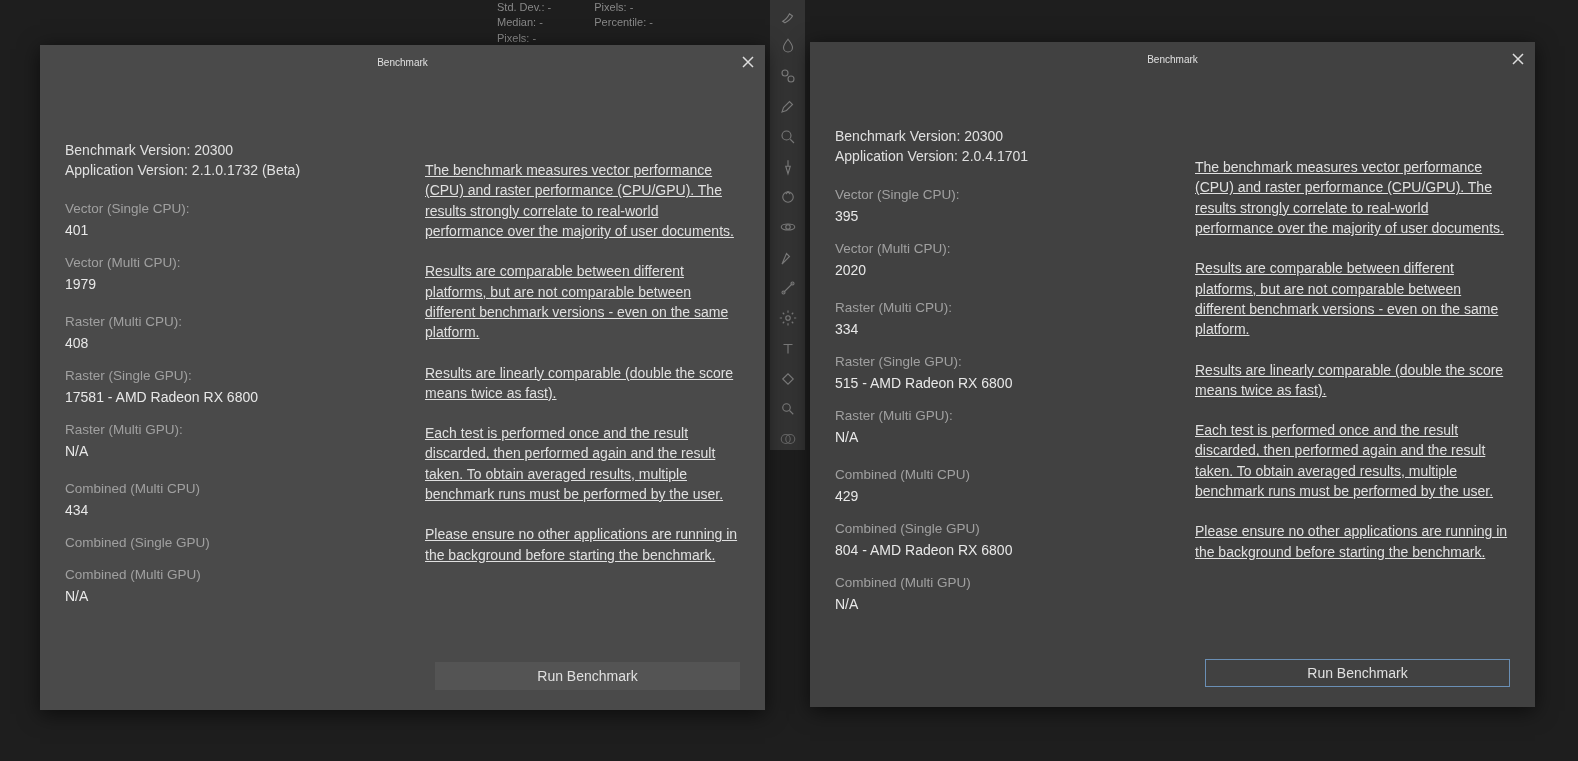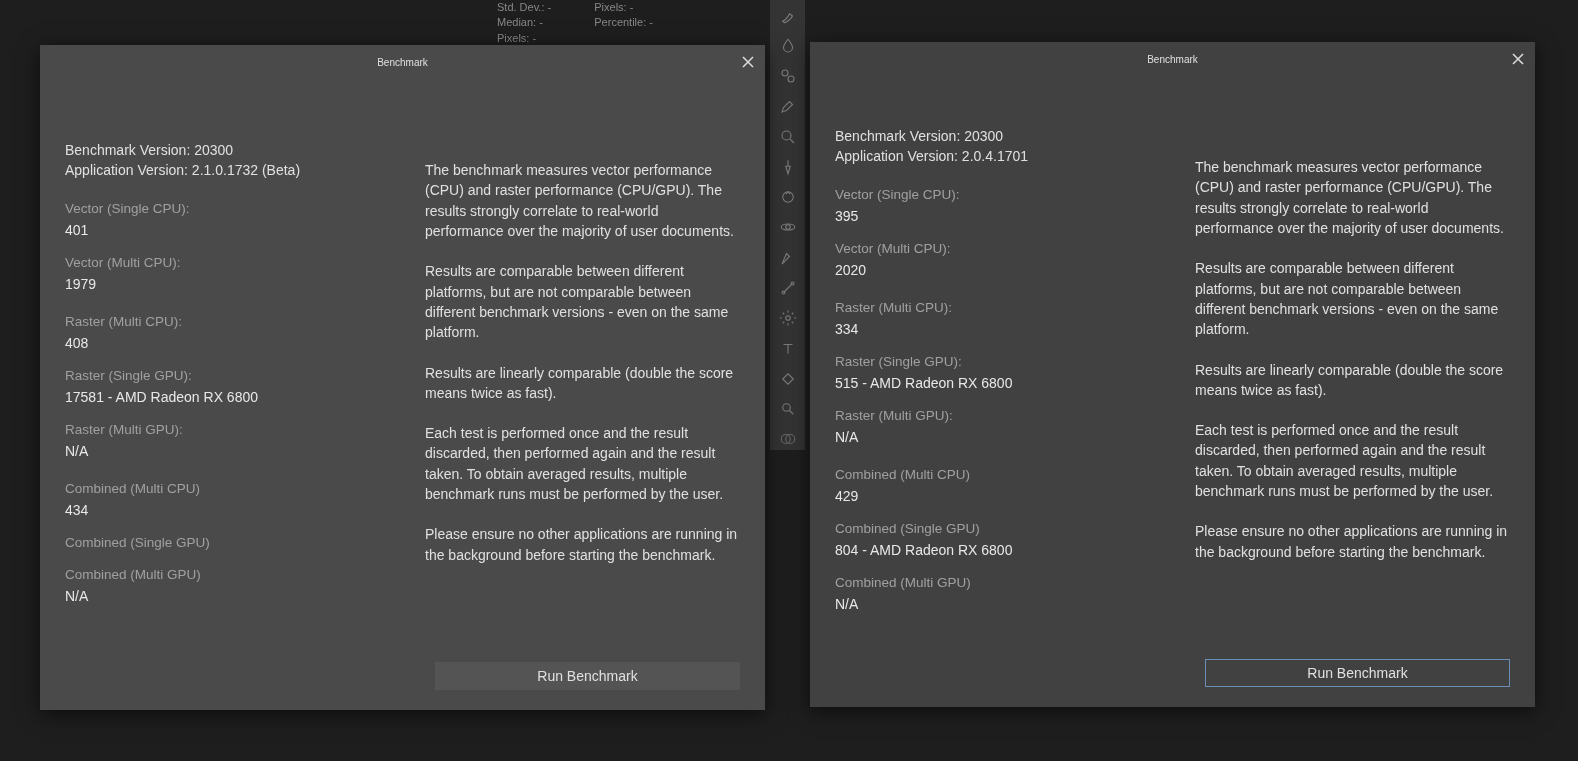--- a/index.html
+++ b/index.html
@@ -113,21 +113,21 @@
     .metric-group.first { margin-top: 20px; }
     .metric-label {
       color: #a0a0a0;
       font-size: 13.5px;
       margin-bottom: 6px;
     }
     .metric-value {
       color: #e8e8e8;
       font-size: 14px;
     }
-    .para { margin-bottom: 20px; }
+    .para { margin-bottom: 20px; text-decoration: underline; }
     .footer {
       position: absolute;
       bottom: 20px;
       left: 0;
       right: 0;
       padding: 0 25px;
       display: flex;
       justify-content: flex-end;
     }
     .dialog.left .footer { justify-content: flex-end; padding-right: 25px; }

